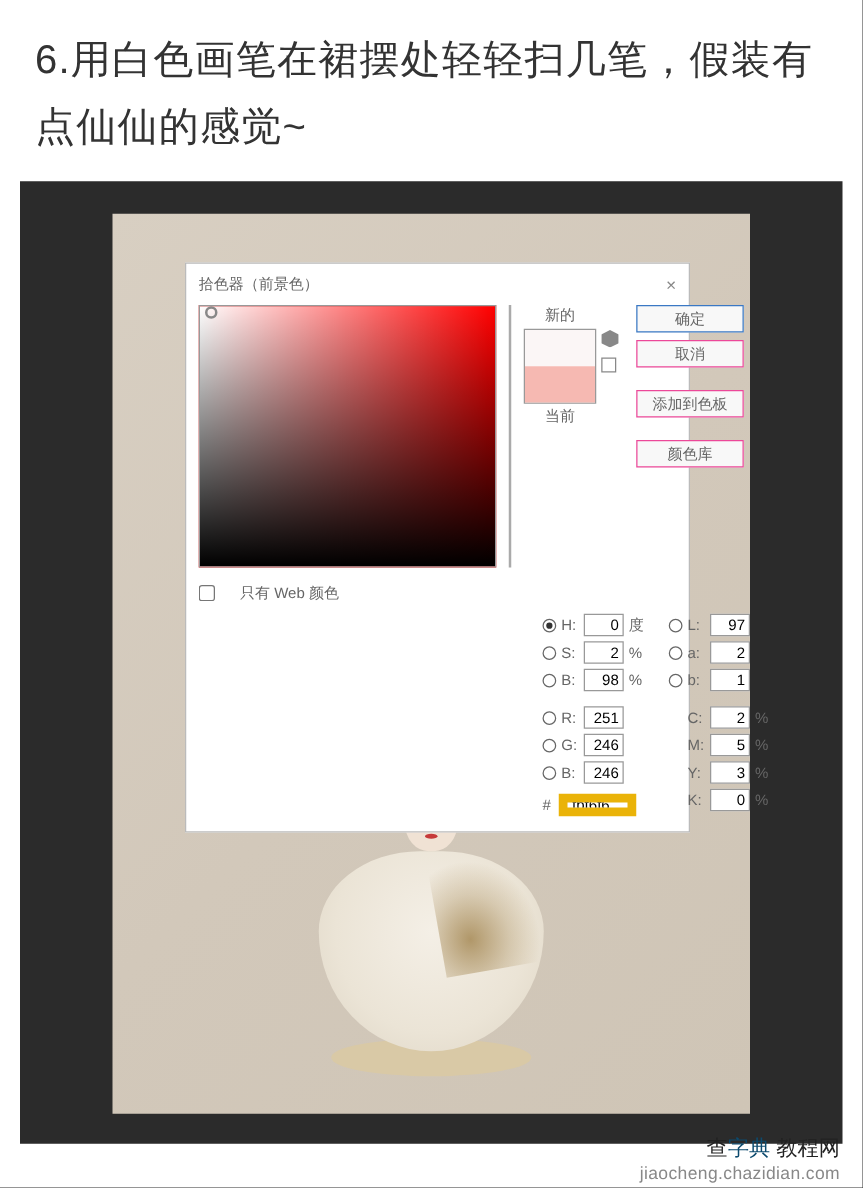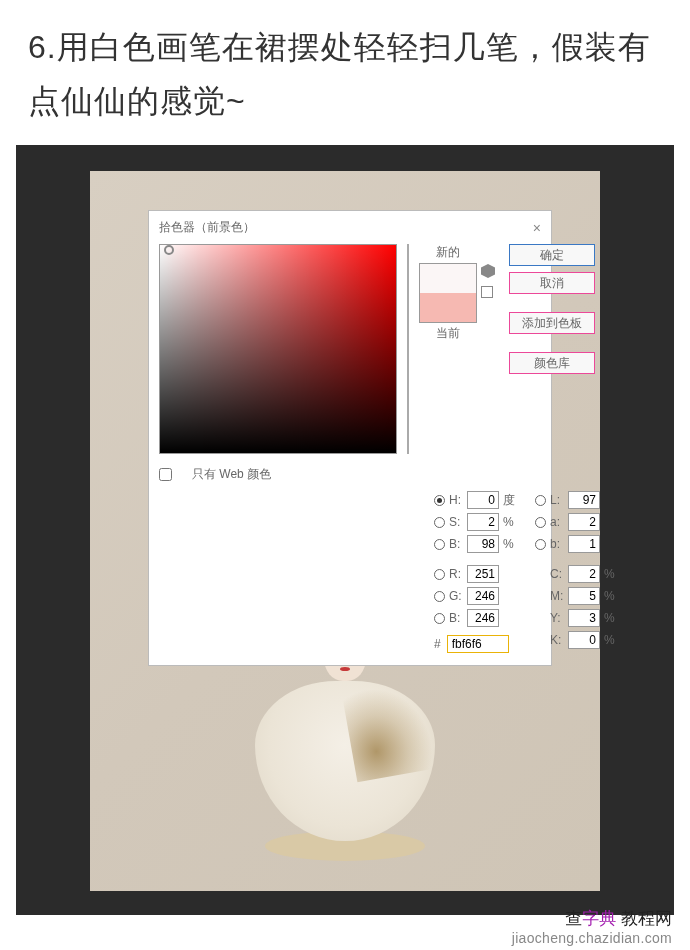--- a/index.html
+++ b/index.html
@@ -268,35 +268,35 @@
 .field-row.nolabel label { width: 14px; }
 .hex-row {
   display: flex;
   align-items: center;
   gap: 6px;
   margin-top: 4px;
 }
 .hex-row input {
   width: 62px;
   height: 18px;
-  border: 1px solid #eab308;
+  border: 7px solid #eab308;
   font-size: 12px;
   padding-left: 4px;
 }
 
 .watermark {
   position: absolute;
   right: 18px;
   bottom: 4px;
   text-align: right;
   font-size: 13px;
   color: #555;
 }
 .watermark .brand { font-size: 17px; color: #222; }
-.watermark .brand b { color: #a21caf; font-weight: normal; }
+.watermark .brand b { color: #0c4a6e; font-weight: normal; }
 .watermark .url { font-size: 14px; color: #888; letter-spacing: 0.3px; }
 </style>
 </head>
 <body>
 
 <div class="instruction">6.用白色画笔在裙摆处轻轻扫几笔，假装有点仙仙的感觉~</div>
 
 <div class="canvas-area">
   <div class="canvas-image">
     <div class="figure-shape">

